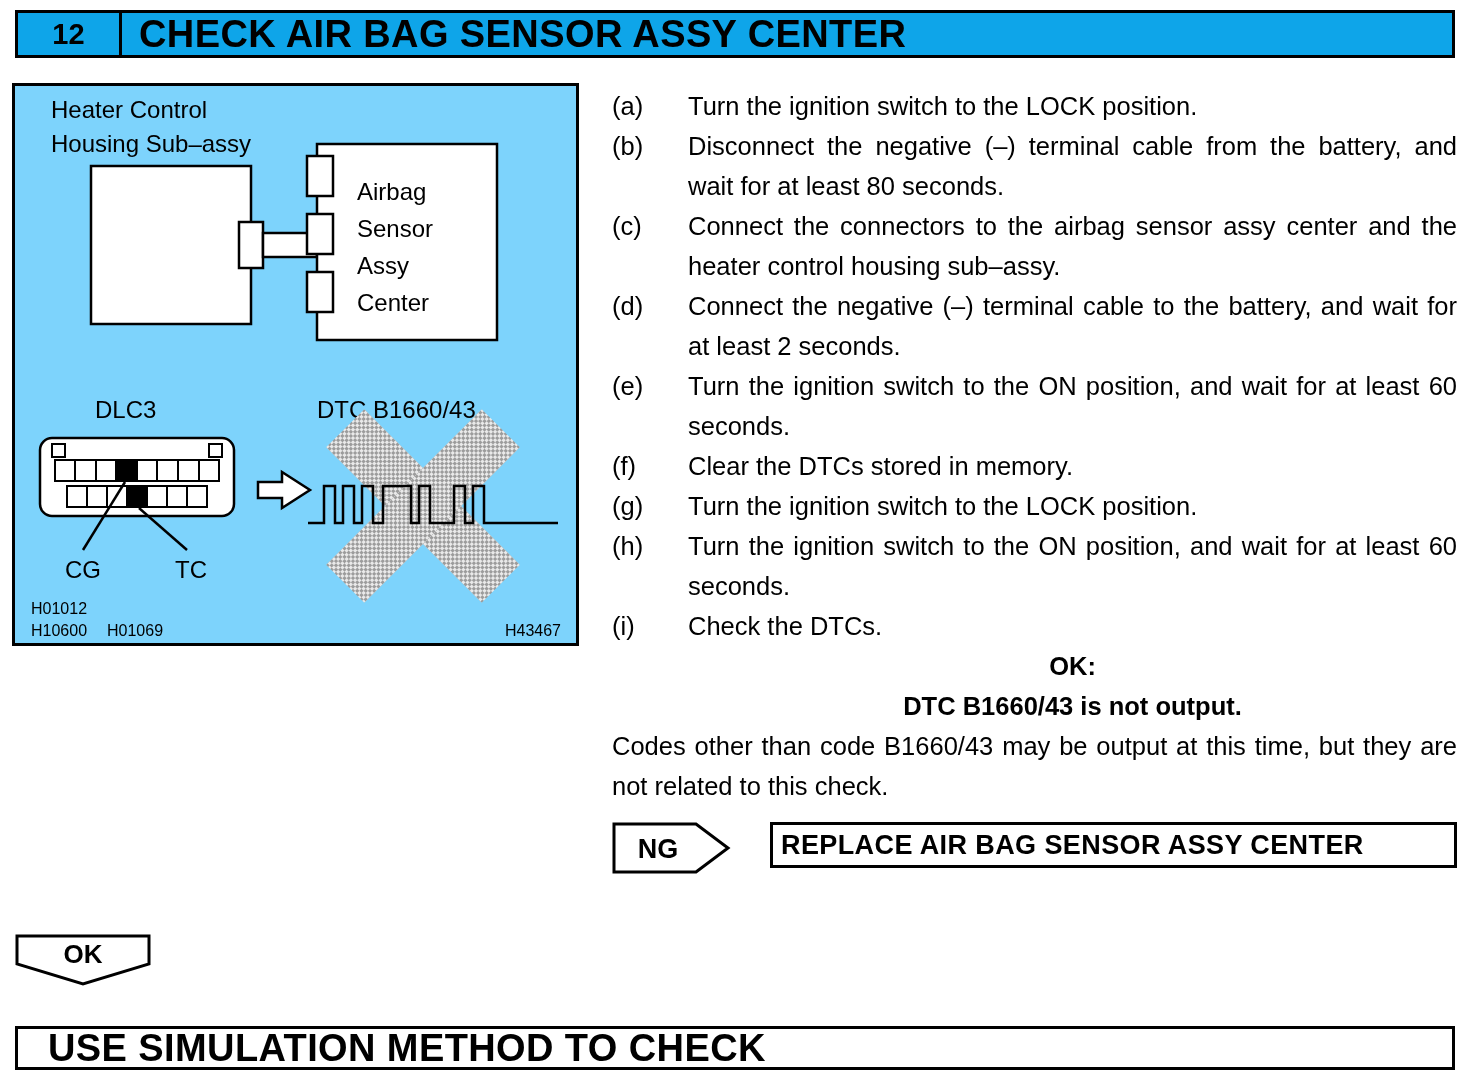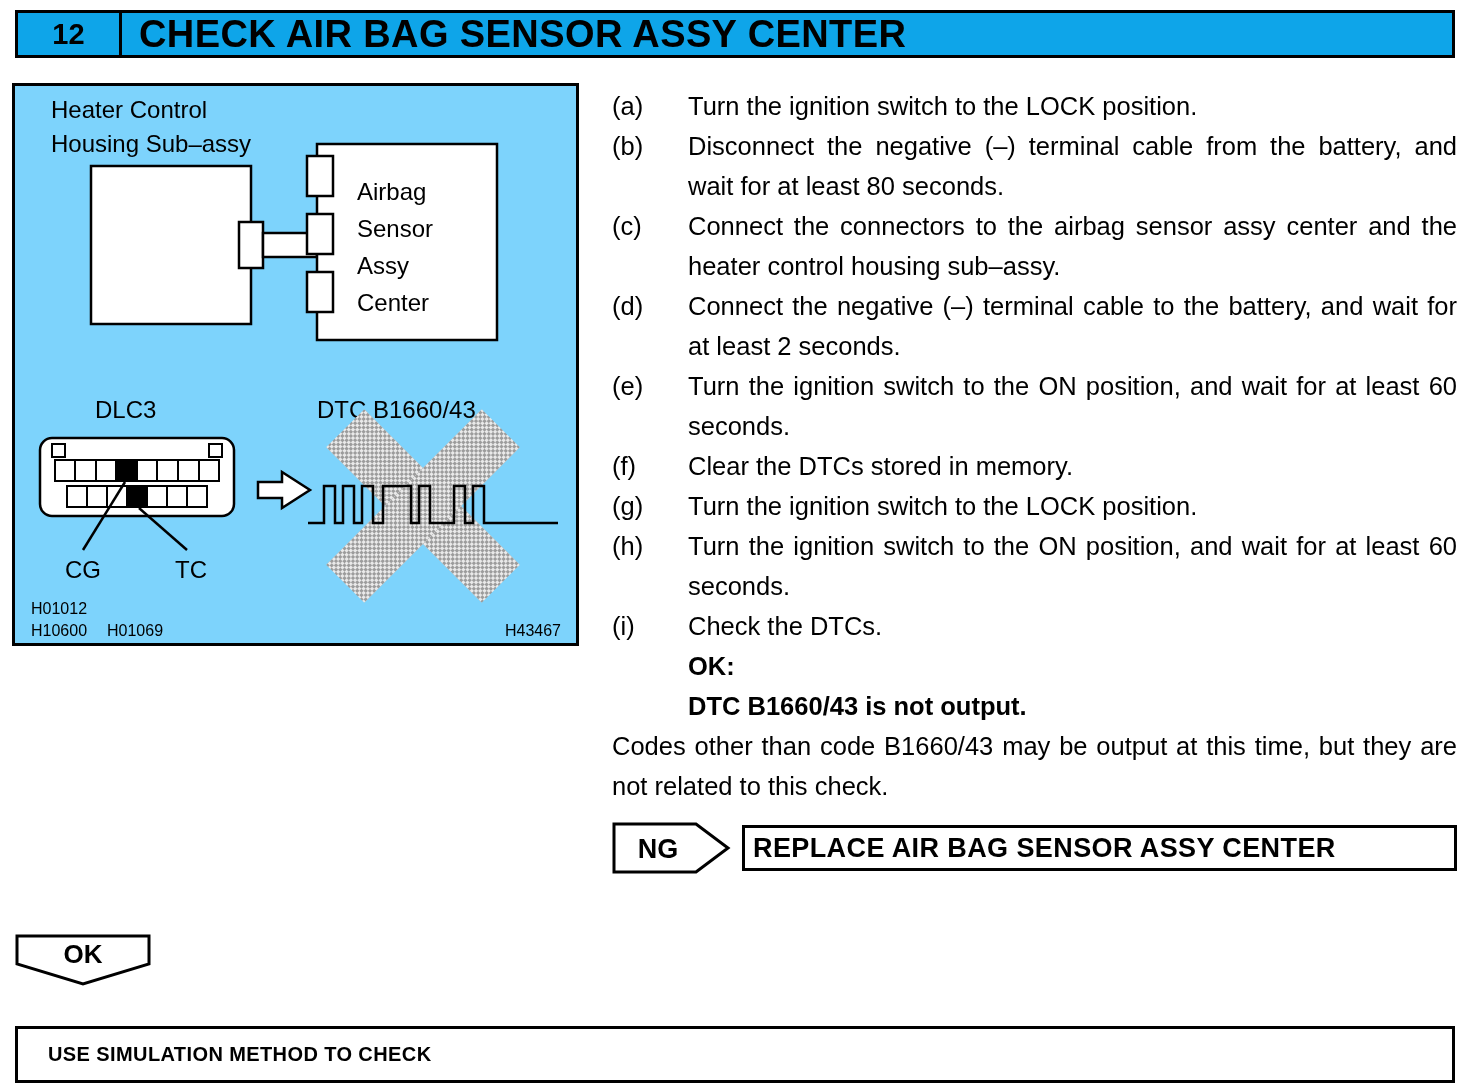--- a/index.html
+++ b/index.html
@@ -24,38 +24,38 @@
                 border:3px solid #000; background:#7dd3fc; }
   .figure-box svg { display:block; }
   .figure-box text { font-family:"Liberation Sans","DejaVu Sans",sans-serif; fill:#000; }
 
   
   .right-col { position:absolute; left:612px; top:86px; width:845px;
                font-size:25.5px; line-height:40px; }
   .step { display:grid; grid-template-columns:76px 1fr; }
   .step-letter { }
   .step-text { text-align:justify; }
-  .okline { margin-left:76px; font-weight:bold; }
+  .okline { margin-left:76px; font-weight:bold;text-align:center; }
   .hint-label { }
   .hint-text { text-align:justify; }
 
-  .ng-row { display:flex; align-items:center; margin-top:16px; height:52px; }
+  .ng-row { display:flex; align-items:flex-start; margin-top:16px; height:52px;gap:28px; }
   .ng-arrow { flex:0 0 auto; }
   .ng-action { flex:1; border:3px solid #000; margin-left:10px; display:flex;
                align-items:center; padding-left:8px; font-weight:bold;
                font-size:27px; letter-spacing:.4px; white-space:nowrap; }
 
   
   .ok-flow { position:absolute; left:15px; top:934px; }
   .ok-flow text { font-family:"Liberation Sans","DejaVu Sans",sans-serif; fill:#000; }
 
   
-  .bottom-box { position:absolute; left:15px; top:1026px; width:1440px; height:57px;
+  .bottom-box { position:absolute; left:15px; top:1026px; width:1440px; height:44px;
                 border:3px solid #000; display:flex; align-items:center;
-                padding-left:30px; font-weight:bold; font-size:20px;
+                padding-left:30px; font-weight:bold; font-size:38px;
                 letter-spacing:.4px; white-space:nowrap; background:#fff; }
 </style>
 </head>
 <body>
 
 <div class="page">
 
   <div class="header-box">
     <div class="header-num">12</div>
     <div class="header-title">CHECK AIR BAG SENSOR ASSY CENTER</div>

